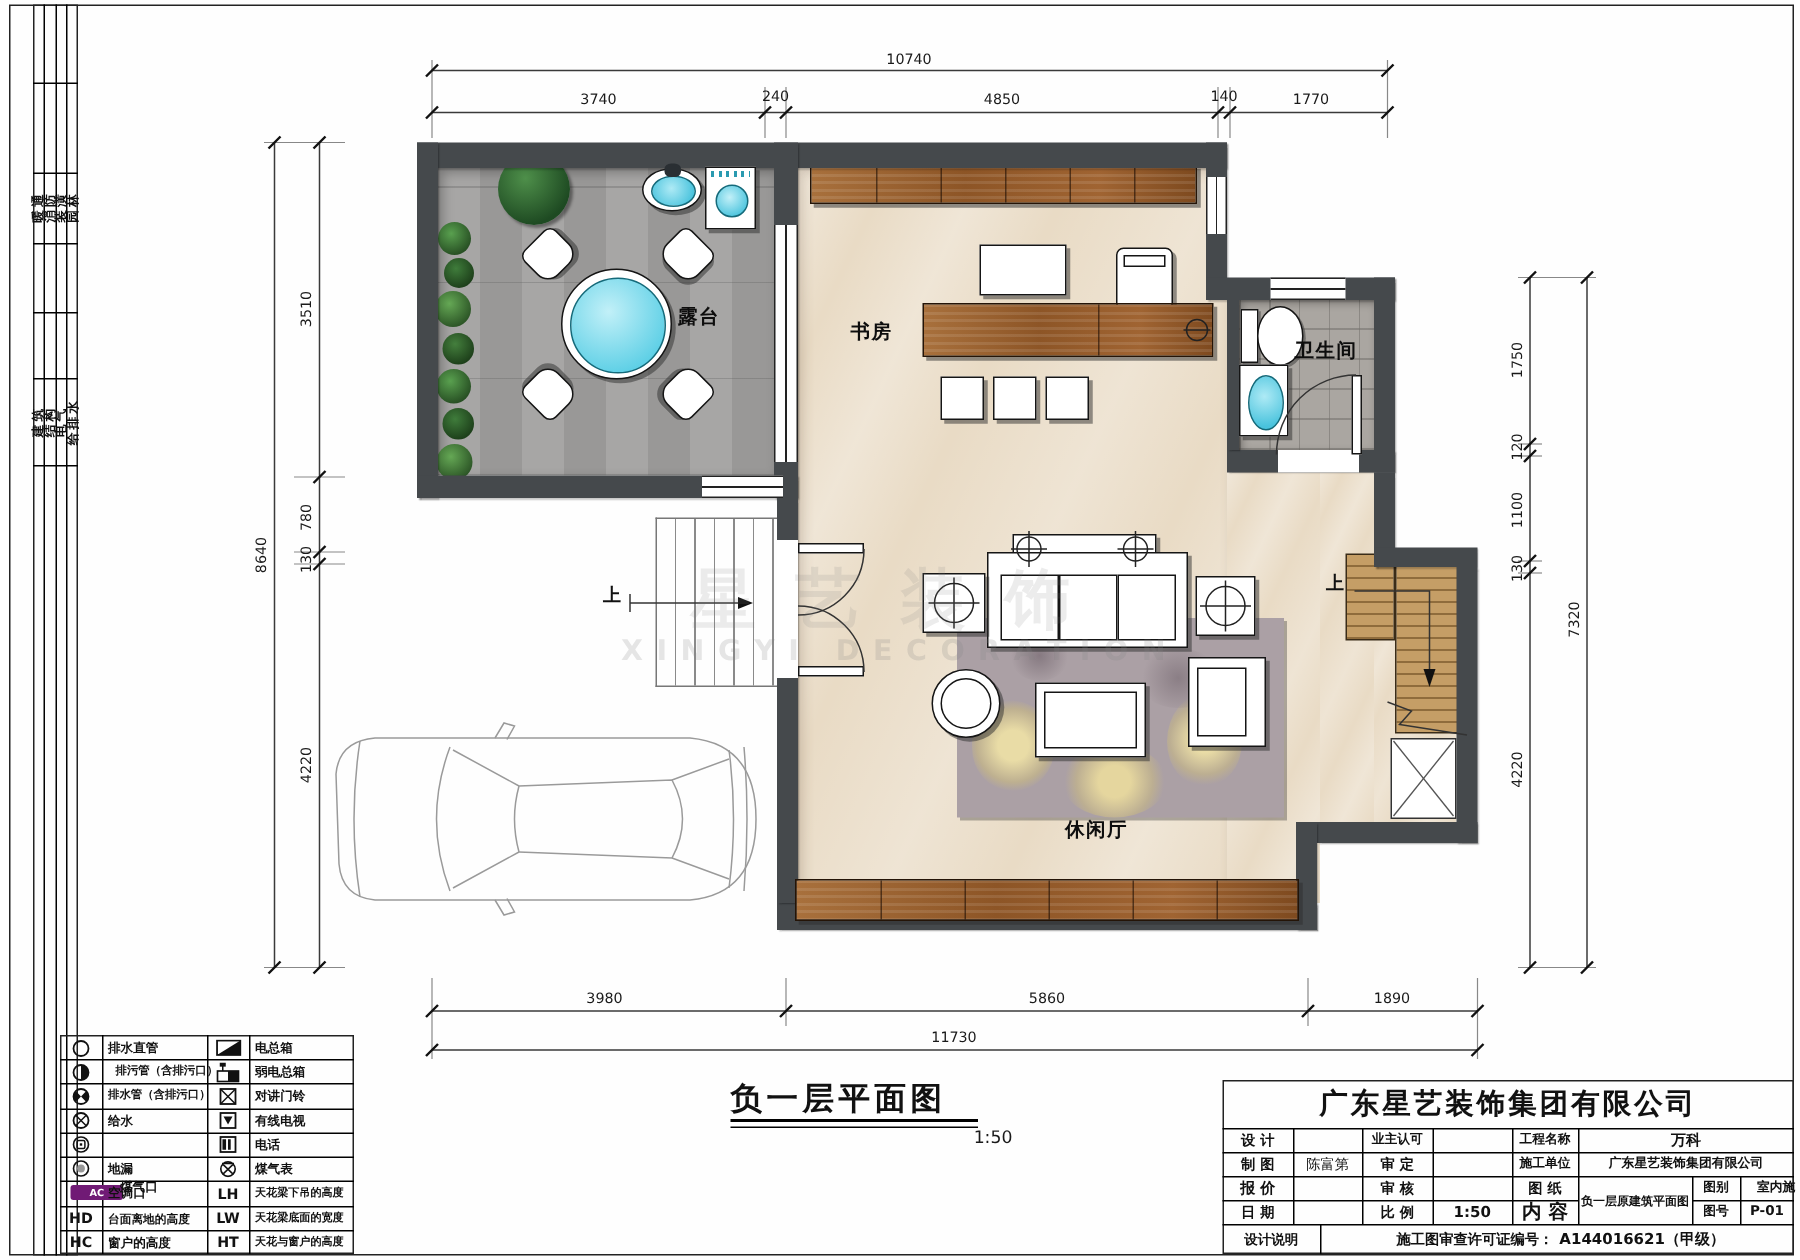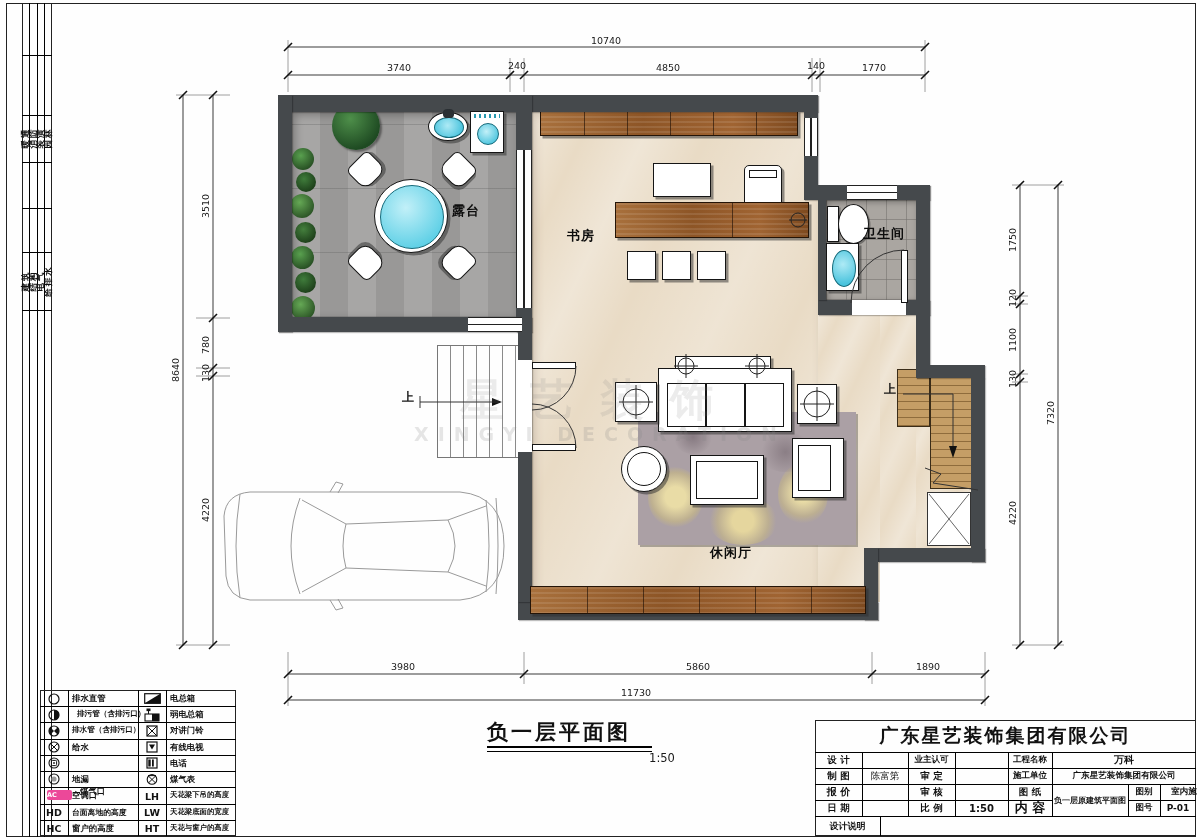--- a/index.html
+++ b/index.html
@@ -323,21 +323,21 @@
       <path d="M 302 500 L 346 524 M 302 592 L 346 568"></path>
       <path d="M 346 524 Q 340 546 346 568"></path>
       <path d="M 346 524 L 448 520 Q 462 546 448 572 L 346 568"></path>
       <path d="M 448 520 L 486 506 M 448 572 L 486 586"></path>
       <path d="M 486 500 Q 492 546 486 592 M 496 498 Q 500 546 496 594"></path>
       <path d="M 330 492 l 6 -10 l 7 2 l -5 9 M 330 600 l 6 10 l 7 -2 l -5 -9"></path>
     </g>
   </svg>
 
   <span class="lbl-room" style="left:466px;top:211px;">露台</span>
-  <span class="lbl-room" style="left:581px;top:236px;">书房</span>
+  <span class="lbl-room" style="left:581px;top:221px;">书房</span>
   <span class="lbl-room" style="left:884px;top:234px;">卫生间</span>
   <span class="lbl-room" style="left:731px;top:553px;">休闲厅</span>
   <span class="up" style="left:408px;top:397px;">上</span>
   <span class="up" style="left:890px;top:389px;">上</span>
 
   <span class="dim" style="left:606px;top:40px;">10740</span>
   <span class="dim" style="left:399px;top:67px;">3740</span>
   <span class="dim" style="left:517px;top:65px;">240</span>
   <span class="dim" style="left:668px;top:67px;">4850</span>
   <span class="dim" style="left:816px;top:65px;">140</span>
@@ -398,21 +398,21 @@
     </svg>
   <svg class="lg-ico" style="left:48px;top:757px;" width="12" height="12">
       <circle cx="6" cy="6" r="5" stroke="#111" stroke-width="1.1" fill="none"></circle>
       <rect x="3.4" y="3.4" width="5.2" height="5.2" rx="1" stroke="#111" stroke-width="1" fill="none"></rect>
       <rect x="5.2" y="5.2" width="1.6" height="1.6" fill="#111"></rect>
     </svg>
   <svg class="lg-ico" style="left:48px;top:773px;" width="12" height="12">
       <circle cx="6" cy="6" r="5" stroke="#111" stroke-width="1.1" fill="none"></circle>
       <circle cx="6" cy="6" r="2.6" fill="#999"></circle>
     </svg>
-  <div class="lg-ico" style="left:47px;top:790px;width:25px;height:10px;background:#ec4899;border-radius:2px;display:flex;align-items:center;justify-content:flex-start;">
+  <div class="lg-ico" style="left:47px;top:790px;width:35px;height:10px;background:#701a75;border-radius:2px;display:flex;align-items:center;justify-content:center;">
     <span style="color:#fff;font-size:6.5px;font-weight:700;">AC</span>
   </div>
   <span class="lg-code" style="left:44px;top:806px;width:20px;height:12px;">HD</span>
   <span class="lg-code" style="left:44px;top:822px;width:20px;height:12px;">HC</span>
 
   <svg class="lg-ico" style="left:144px;top:693px;width:17px;" width="17" height="11">
       <rect x="0.7" y="0.7" width="15.6" height="9.6" stroke="#111" stroke-width="1.2" fill="none"></rect>
       <polygon points="0.7,10.3 16.3,0.7 16.3,10.3" fill="#111"></polygon>
     </svg>
   <svg class="lg-ico" style="left:144px;top:708px;width:17px;" width="17" height="14">
@@ -496,14 +496,18 @@
   <div class="cell" style="left:1008px;top:784px;width:44px;height:16px;font-size:9.5px;font-weight:700;">图 纸</div>
   <div class="cell" style="left:1008px;top:800px;width:44px;height:16px;font-size:13px;font-weight:700;">内 容</div>
   <div class="cell" style="left:1052px;top:752px;width:144px;height:16px;font-size:10px;font-weight:700;">万科</div>
   <div class="cell" style="left:1052px;top:768px;width:144px;height:16px;font-size:8.6px;font-weight:700;">广东星艺装饰集团有限公司</div>
   <div class="cell" style="left:1052px;top:784px;width:76px;height:32px;font-size:8px;font-weight:700;">负一层原建筑平面图</div>
   <div class="cell" style="left:1128px;top:784px;width:32px;height:16px;font-size:8.5px;font-weight:700;">图别</div>
   <div class="cell" style="left:1160px;top:784px;width:48px;height:16px;font-size:8.5px;font-weight:700;">室内施</div>
   <div class="cell" style="left:1128px;top:800px;width:32px;height:16px;font-size:8.5px;font-weight:700;">图号</div>
   <div class="cell" style="left:1160px;top:800px;width:36px;height:16px;font-size:9px;font-weight:700;">P-01</div>
   <div class="cell" style="left:815px;top:816px;width:65px;height:20px;font-size:9px;font-weight:700;">设计说明</div>
+  <div class="cell" style="left:885px;top:816px;width:311px;height:20px;">
+    <span style="font-size:9.5px;font-weight:700;">施工图审查许可证编号：</span>
+    <span style="font-size:10px;font-weight:700;margin-left:4px;">A144016621（甲级）</span>
+  </div>
 
 </div>
 
 </body></html>

